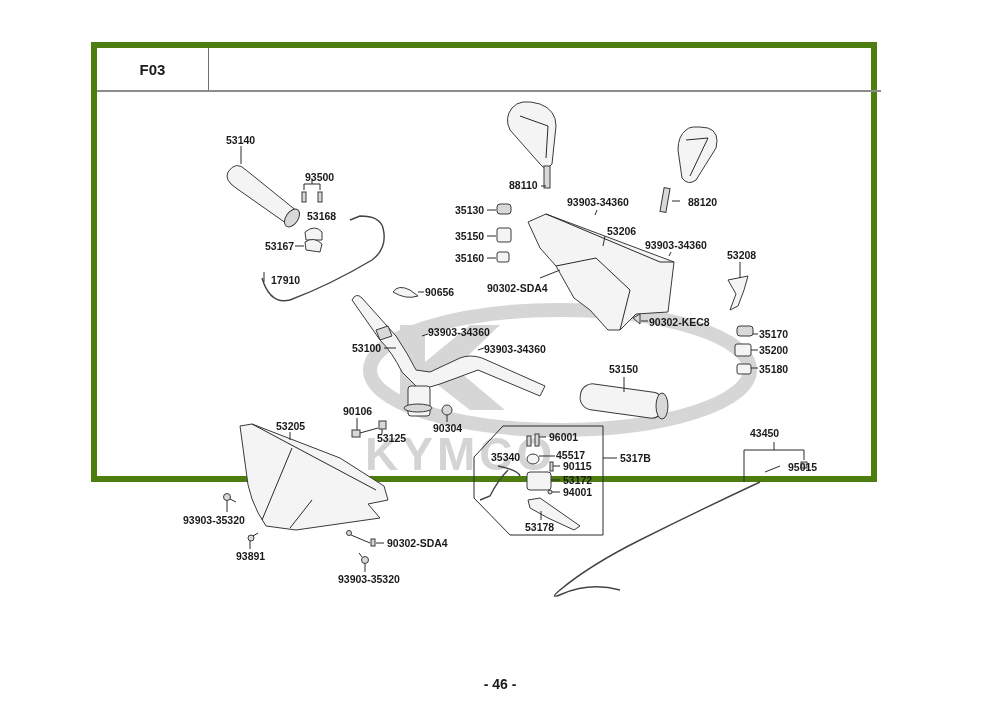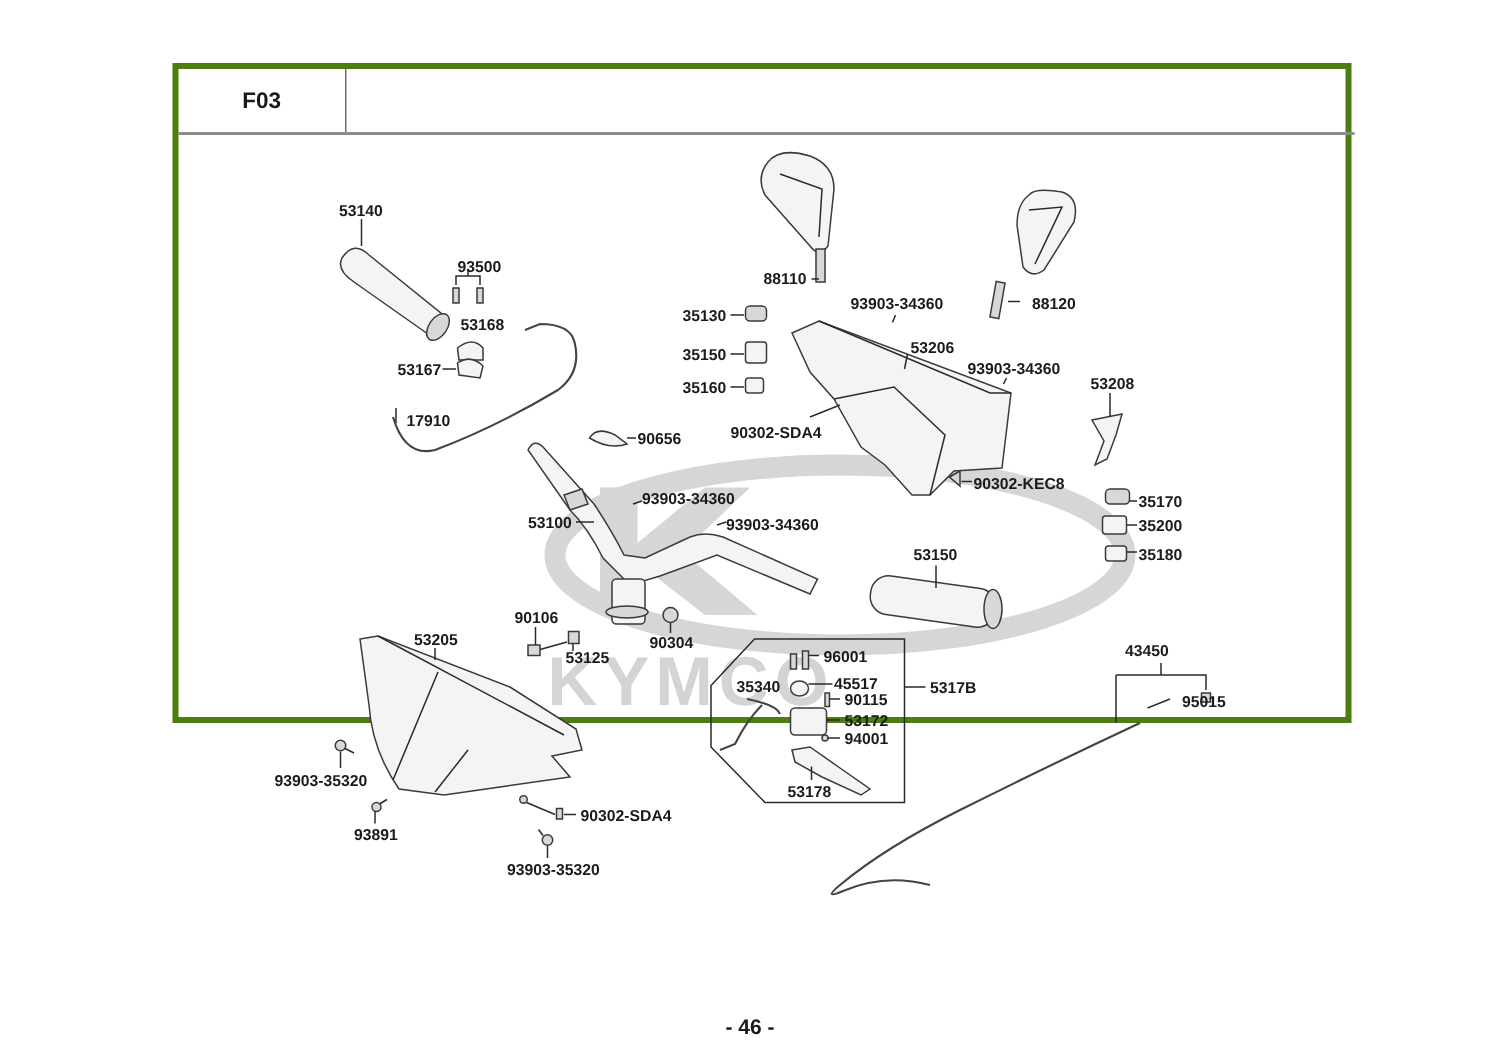--- a/index.html
+++ b/index.html
@@ -1,19 +1,19 @@
 <!DOCTYPE html>
 <html><head>
 <meta charset="utf-8">
 <style>
   html, body { margin:0; padding:0; background:#ffffff; }
   body { width:1000px; height:707px; position:relative; overflow:hidden;
          font-family:"Liberation Sans", sans-serif; color:#1a1a1a; }
-  .frame { position:absolute; left:115px; top:42px; width:786px; height:440px;
-           border:4px solid #4d7c0f; box-sizing:border-box; }
+  .frame { position:absolute; left:91px; top:42px; width:786px; height:440px;
+           border:6px solid #4d7c0f; box-sizing:border-box; }
   .hdr { position:absolute; left:0; top:0; width:784px; height:44px;
          border-bottom:2px solid #8c8c8c; box-sizing:border-box; }
   .code-cell { position:absolute; left:0; top:0; width:112px; height:42px;
                border-right:1px solid #6f6f6f; box-sizing:border-box;
                display:flex; align-items:center; justify-content:center;
                font-weight:bold; font-size:15px; }
   .title { position:absolute; left:148px; top:0; height:42px; display:flex;
            align-items:center; font-weight:bold; font-size:15px; }
   .page-num { position:absolute; left:0; width:1000px; top:676px; text-align:center;
               font-weight:bold; font-size:14px; }

